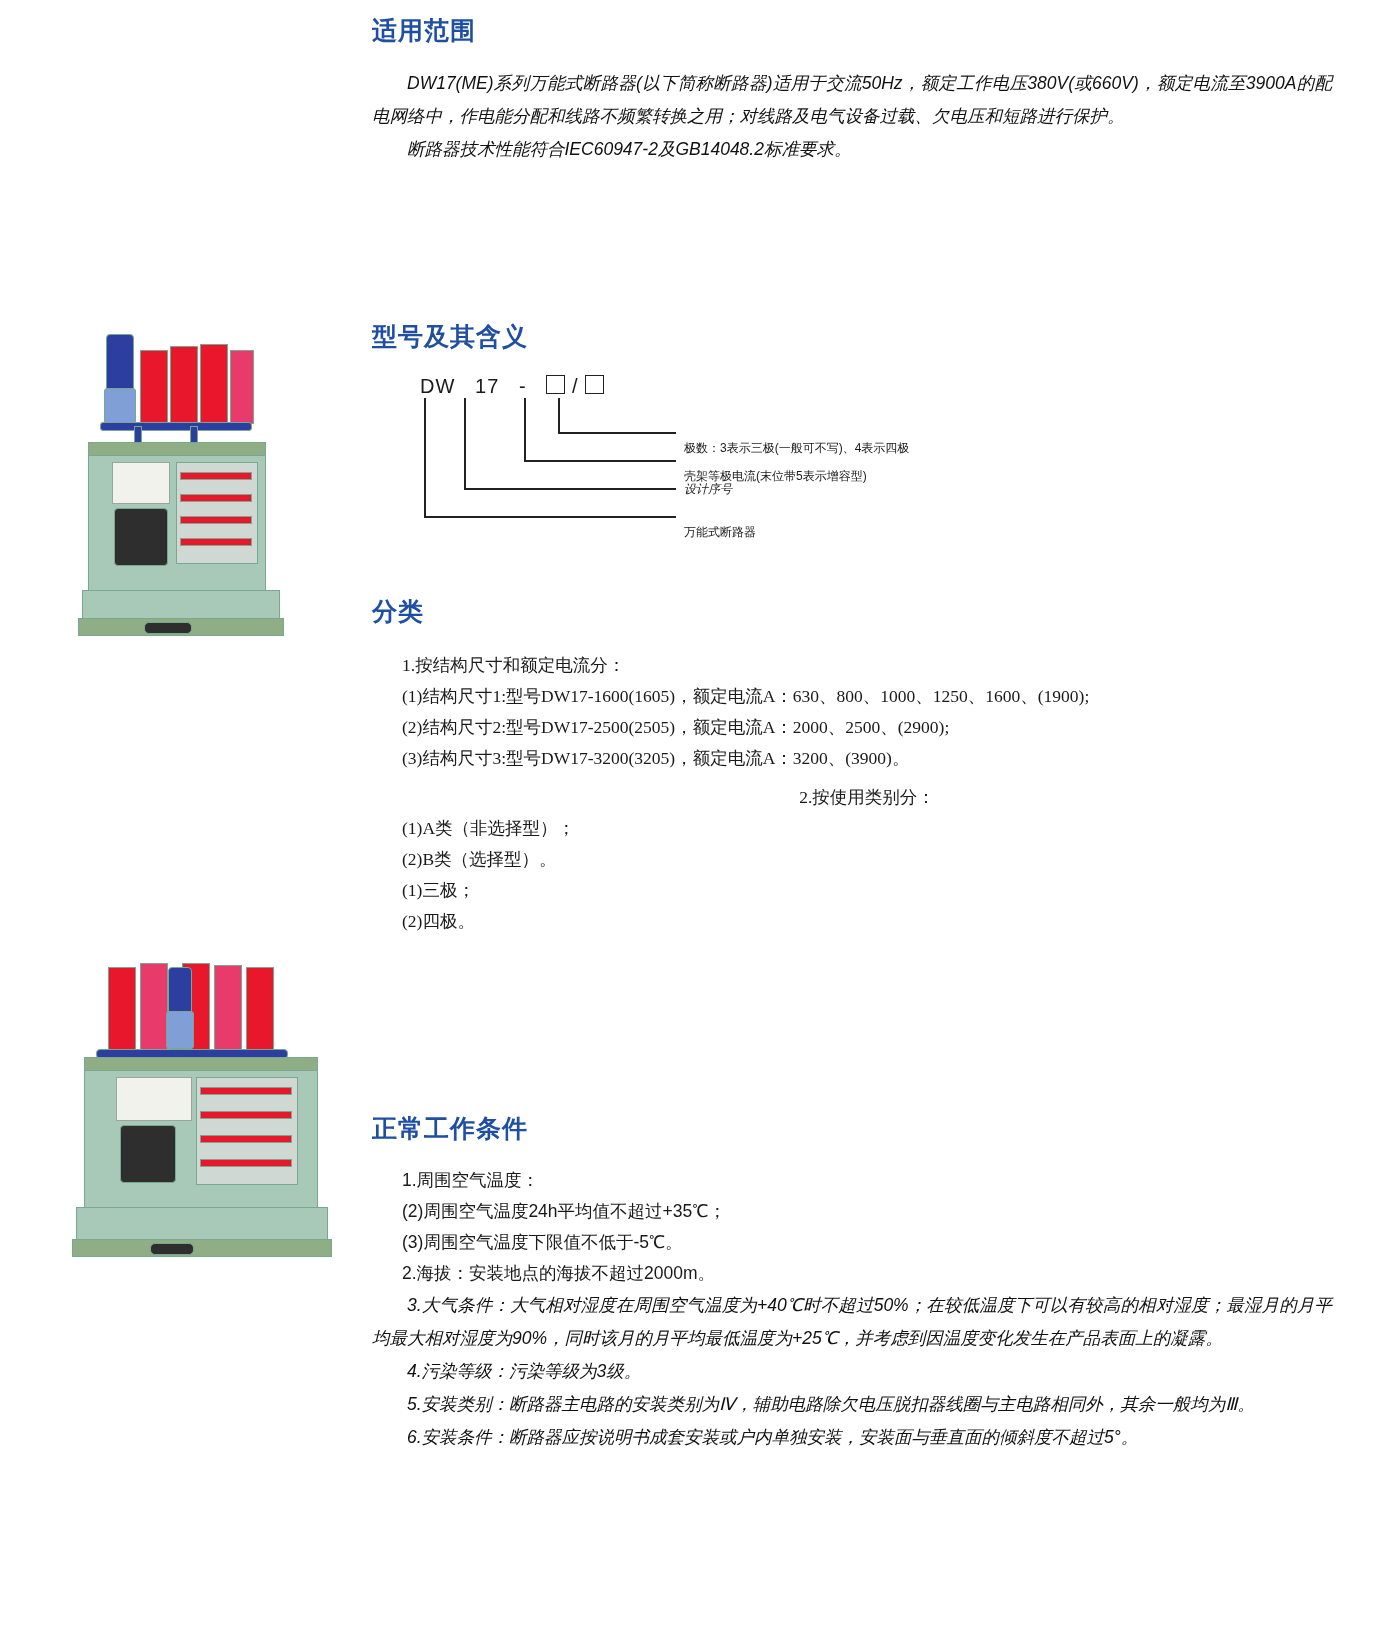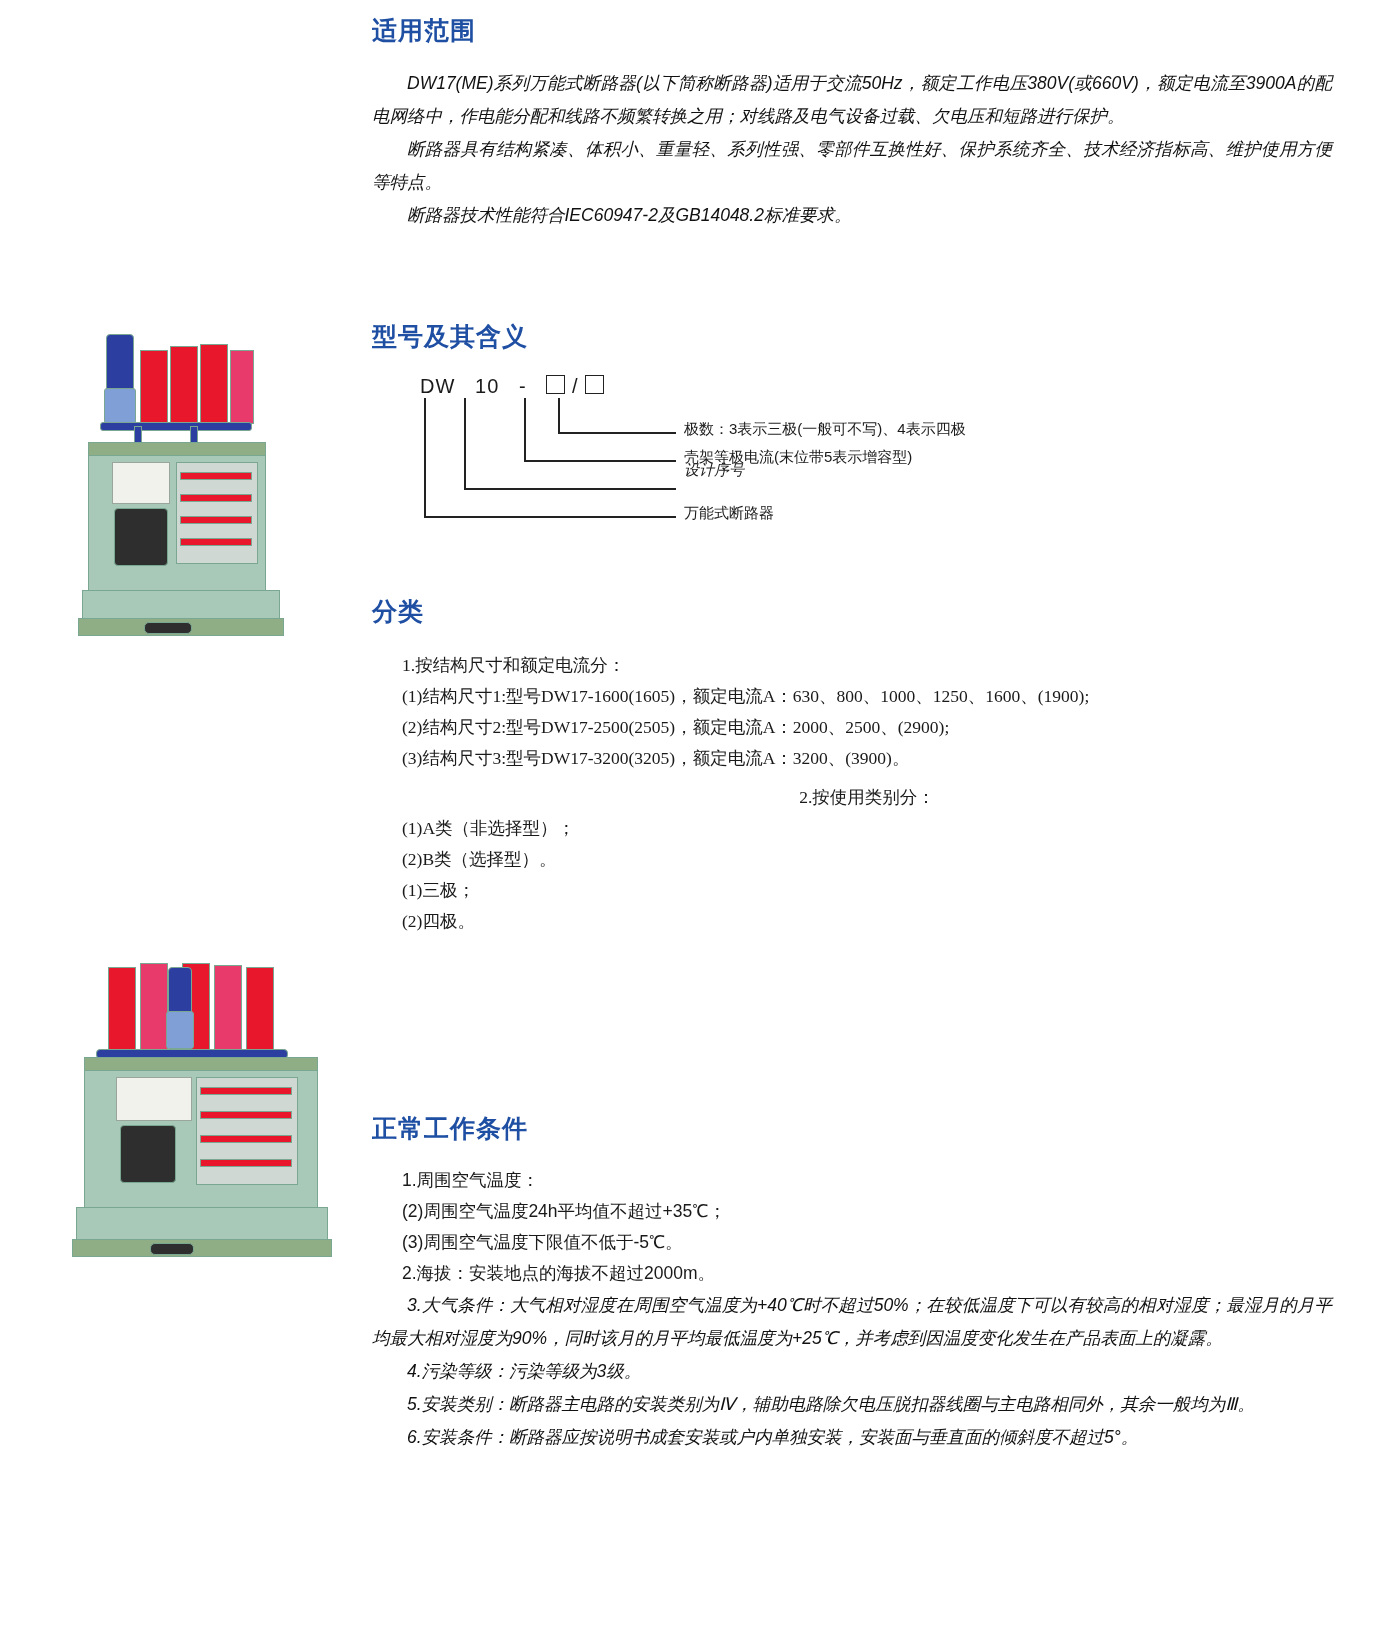--- a/index.html
+++ b/index.html
@@ -94,22 +94,23 @@
     width: 1.5px;
     background: #222;
   }
   .hline {
     position: absolute;
     height: 1.5px;
     background: #222;
   }
   .leader-text {
     position: absolute;
-    font-size: 15px;
+    font-size: 12px;
     white-space: nowrap;
+    margin-top: 20px;
   }
 
   .list-line {
     font-size: 17.5px;
     line-height: 31px;
     margin: 0;
     white-space: nowrap;
   }
   .list-line.ind { padding-left: 30px; }
 </style>
@@ -170,31 +171,30 @@
       <div class="cb-base cb-red" style="left:130px; top:214px; width:90px; height:6px;"></div>
       <div class="cb-base" style="left:6px; top:262px; width:250px; height:34px;"></div>
       <div class="cb-base cb-olive" style="left:2px; top:294px; width:258px; height:16px;"></div>
       <div class="cb-base cb-dark" style="left:80px; top:298px; width:42px; height:10px; border-radius:5px;"></div>
     </div>
   </div>
 
   <div class="block" style="left:372px; top:14px;">
     <h2 class="section-title">适用范围</h2>
     <p class="para indent" style="margin-top:20px;">DW17(ME)系列万能式断路器(以下简称断路器)适用于交流50Hz，额定工作电压380V(或660V)，额定电流至3900A的配电网络中，作电能分配和线路不频繁转换之用；对线路及电气设备过载、欠电压和短路进行保护。</p>
-    <p class="para indent">断路器具有结构紧凑、体积小、重量轻、系列性强、零部件互换性好、保护系统齐全、技术经济指标高、维护使用方便等特点。</p>
     <p class="para indent">断路器技术性能符合IEC60947-2及GB14048.2标准要求。</p>
   </div>
 
   <div class="block" style="left:372px; top:320px;">
     <h2 class="section-title">型号及其含义</h2>
 
     <div class="model-code" style="margin-top:22px;">
       <span>DW</span>
       <span>&nbsp;</span>
-      <span>10</span>
+      <span>17</span>
       <span>&nbsp;</span>
       <span>-</span>
       <span>&nbsp;</span>
       <span class="sq"></span>
       <span>/</span>
       <span class="sq"></span>
     </div>
 
     <div class="leader-area">
 

